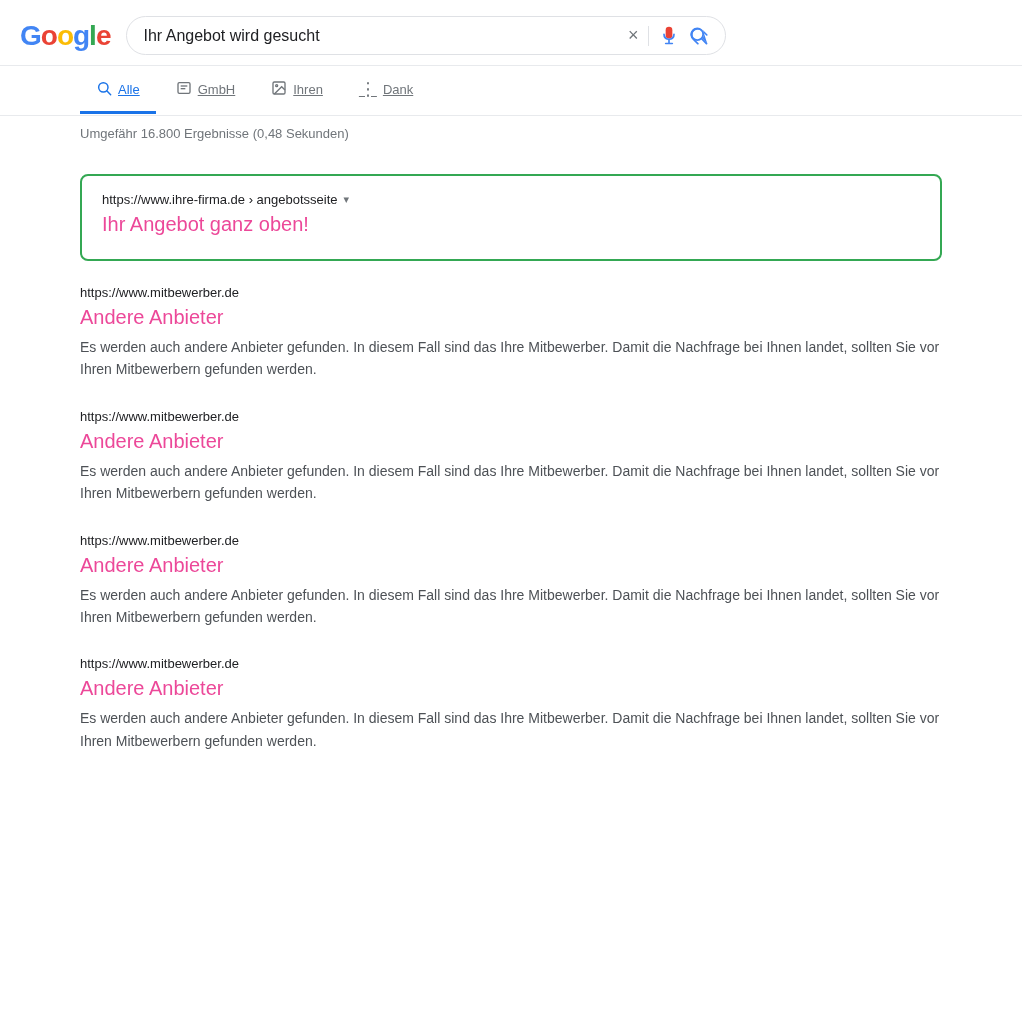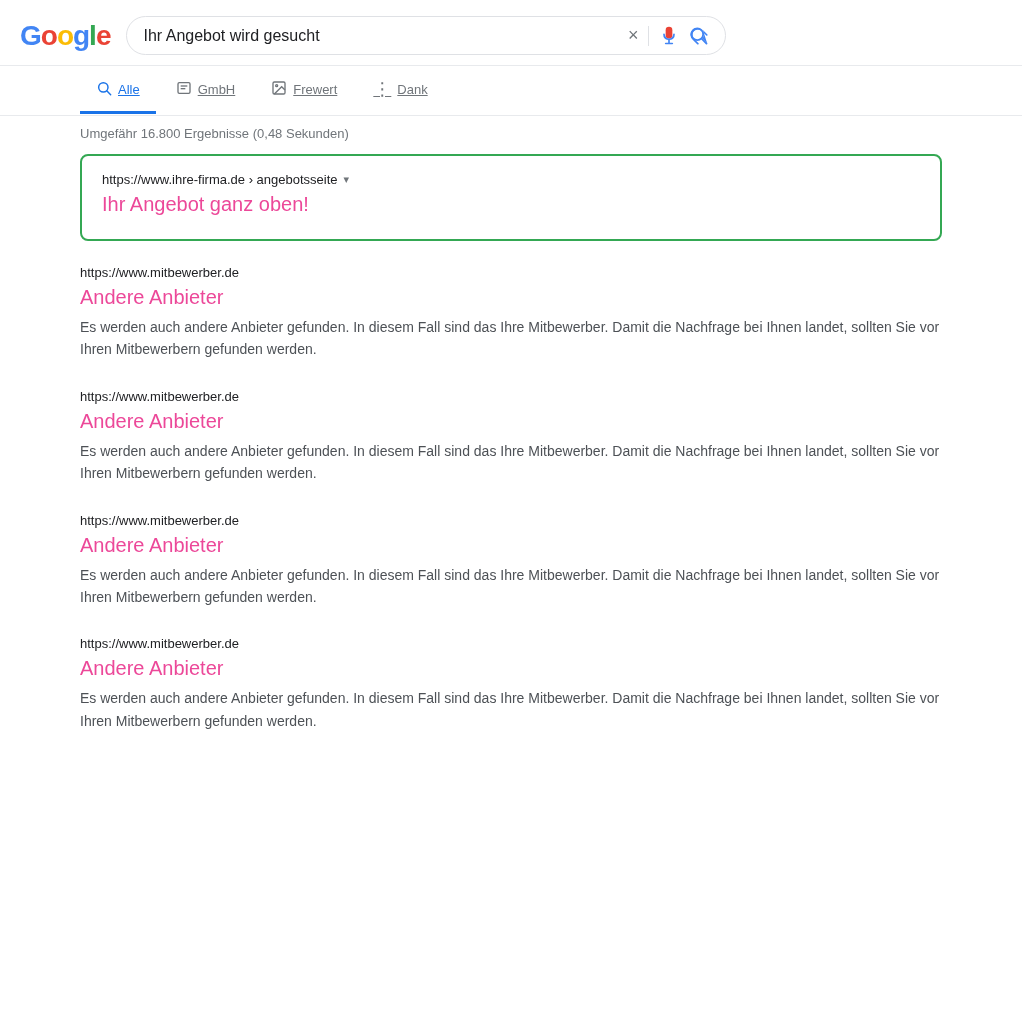--- a/index.html
+++ b/index.html
@@ -101,20 +101,21 @@
     
     .results-info {
       padding: 10px 80px 8px 80px;
       font-size: 13px;
       color: #70757a;
     }
 
     
     .results-container {
       padding: 5px 80px;
+      margin-top: 20px;
     }
 
     
     .result-featured {
       border: 2px solid #34A853;
       border-radius: 8px;
       padding: 16px 20px;
       margin-bottom: 24px;
     }
 
@@ -201,21 +202,21 @@
     <span>GmbH</span>
   </div>
   <div class="nav-tab">
     <span class="nav-tab-icon">
       <svg width="16" height="16" viewBox="0 0 24 24" fill="none" stroke="#70757a" stroke-width="2">
         <rect x="3" y="3" width="18" height="18" rx="2"></rect>
         <circle cx="8.5" cy="8.5" r="1.5"></circle>
         <polyline points="21,15 16,10 5,21"></polyline>
       </svg>
     </span>
-    <span>Frewert</span>
+    <span>Ihren</span>
   </div>
   <div class="nav-tab">
     <span class="nav-tab-icon" style="font-size:18px;color:#70757a;">⋮</span>
     <span>Dank</span>
   </div>
 </div>
 
 <div class="results-info">
   <span>Umgefähr 16.800 Ergebnisse (0,48 Sekunden)</span>
 </div>

